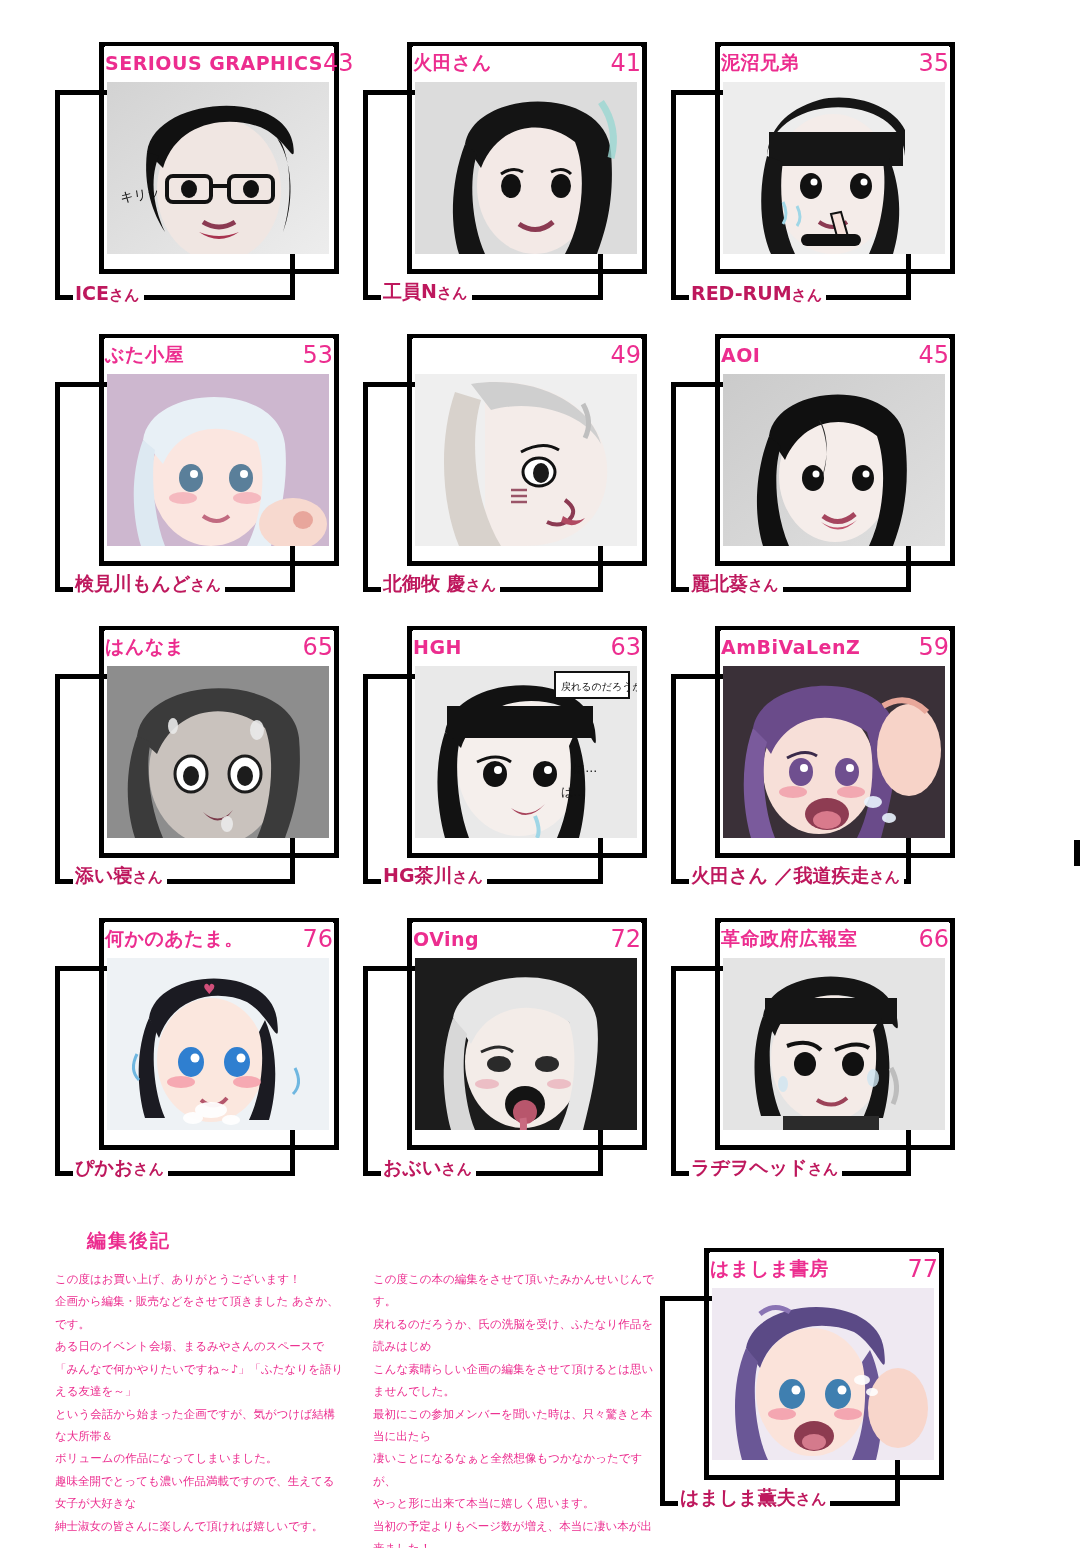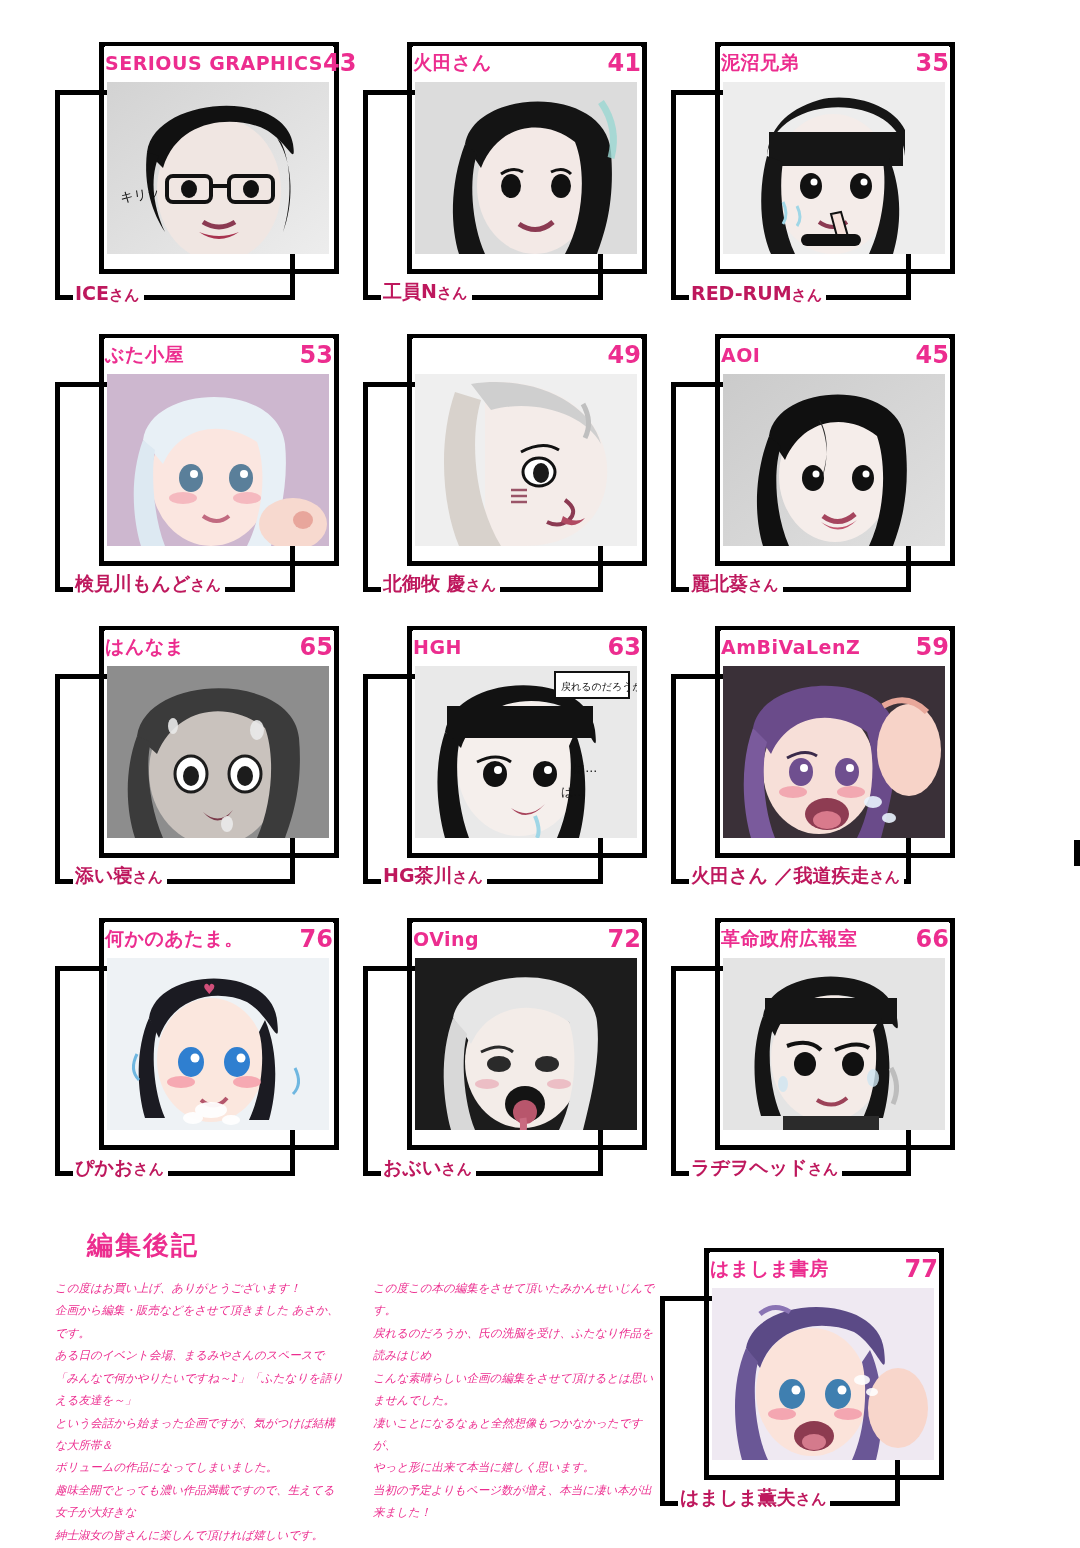--- a/index.html
+++ b/index.html
@@ -72,21 +72,21 @@
   .title-text {
     font-family: "DejaVu Sans", sans-serif;
     font-weight: bold;
     font-size: 19px;
     color: #ec2d8f;
     letter-spacing: 0.5px;
     white-space: nowrap;
   }
   .page-num {
     font-family: "DejaVu Sans", sans-serif;
-    font-weight: bold;
+    font-weight: normal;
     font-size: 24px;
     color: #ec2d8f;
     white-space: nowrap;
   }
 
   .thumb {
     position: absolute;
     left: 52px;
     top: 40px;
     width: 222px;
@@ -115,37 +115,37 @@
   
   .afterword {
     position: absolute;
     left: 55px;
     top: 1228px;
     width: 620px;
   }
   .afterword h2 {
     margin: 0 0 14px 32px;
     font-family: "DejaVu Sans", sans-serif;
-    font-size: 26px;
+    font-size: 19px;
     color: #ec2d8f;
     font-weight: bold;
     letter-spacing: 2px;
   }
   .cols {
     display: flex;
     gap: 28px;
   }
   .col {
     width: 290px;
     font-family: "DejaVu Sans", sans-serif;
     font-size: 11.5px;
     line-height: 1.95;
     color: #ec2d8f;
   }
-  .col p { margin: 0; font-style: italic; }
+  .col p { margin: 0; }
 
   
   .last-card {
     position: absolute;
     left: 660px;
     top: 1248px;
     width: 290px;
     height: 272px;
   }
 
@@ -665,20 +665,21 @@
           <p>趣味全開でとっても濃い作品満載ですので、生えてる女子が大好きな</p>
           <p>紳士淑女の皆さんに楽しんで頂ければ嬉しいです。</p>
         </div>
 
     </div>
     <div class="col">
       <div id="aw-right">
           <p>この度この本の編集をさせて頂いたみかんせいじんです。</p>
           <p>戻れるのだろうか、氏の洗脳を受け、ふたなり作品を読みはじめ</p>
           <p>こんな素晴らしい企画の編集をさせて頂けるとは思いませんでした。</p>
+          <p>最初にこの参加メンバーを聞いた時は、只々驚きと本当に出たら</p>
           <p>凄いことになるなぁと全然想像もつかなかったですが、</p>
           <p>やっと形に出来て本当に嬉しく思います。</p>
           <p>当初の予定よりもページ数が増え、本当に凄い本が出来ました！</p>
         </div>
 
     </div>
   </div>
 </div>
 
 <div class="last-card" id="last-card">

